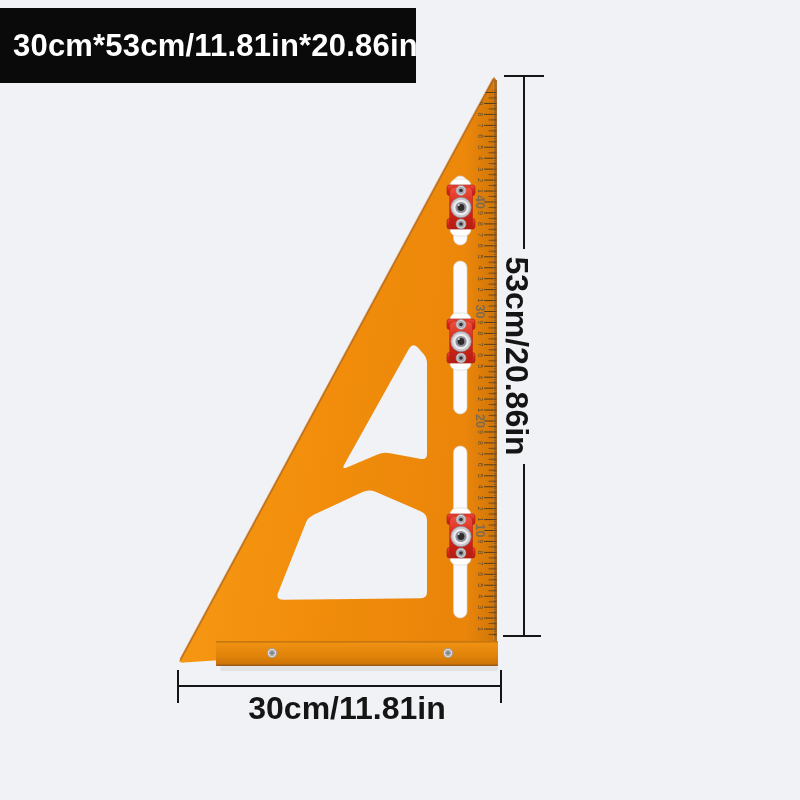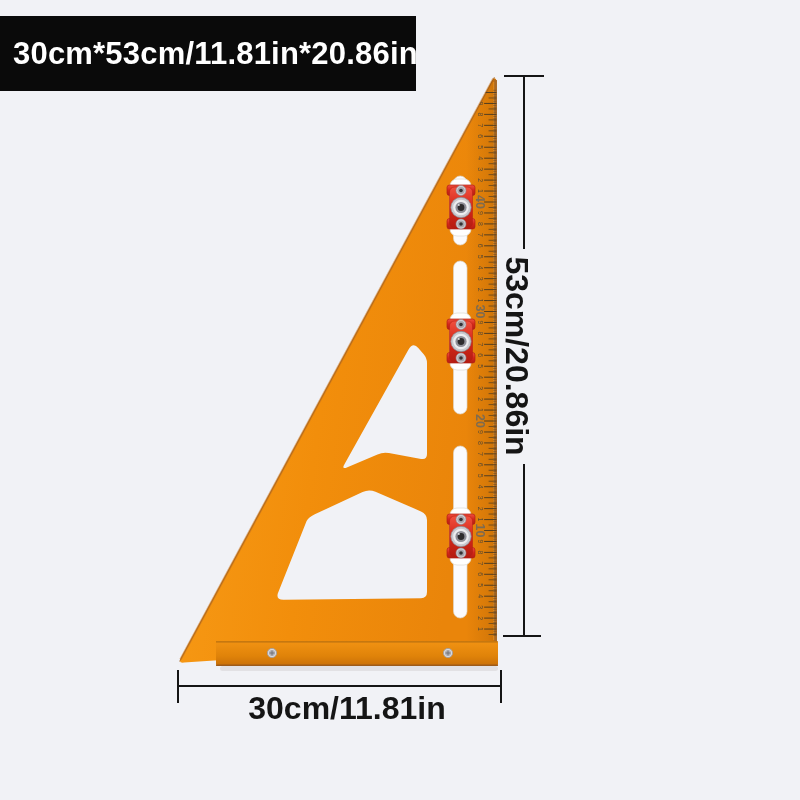--- a/index.html
+++ b/index.html
@@ -1,18 +1,18 @@
 <!DOCTYPE html>
 <html><head>
 <meta charset="utf-8">
 <style>
   html,body{margin:0;padding:0;background:#f1f2f6;}
   .stage{position:relative;width:800px;height:800px;background:#f1f2f6;overflow:hidden;
          font-family:"Liberation Sans","DejaVu Sans",sans-serif;}
-  .banner{position:absolute;left:0;top:16px;width:416px;height:75px;background:#0a0a0a;
+  .banner{position:absolute;left:0;top:8px;width:416px;height:75px;background:#0a0a0a;
           display:flex;align-items:center;}
   .banner span{color:#ffffff;font-size:31px;font-weight:700;padding-left:13px;
                letter-spacing:.2px;white-space:nowrap;}
   svg{position:absolute;left:0;top:0;}
   text{font-family:"Liberation Sans","DejaVu Sans",sans-serif;}
   .dimtext{font-size:32px;font-weight:700;fill:#151515;}
 </style>
 </head>
 <body>
 

